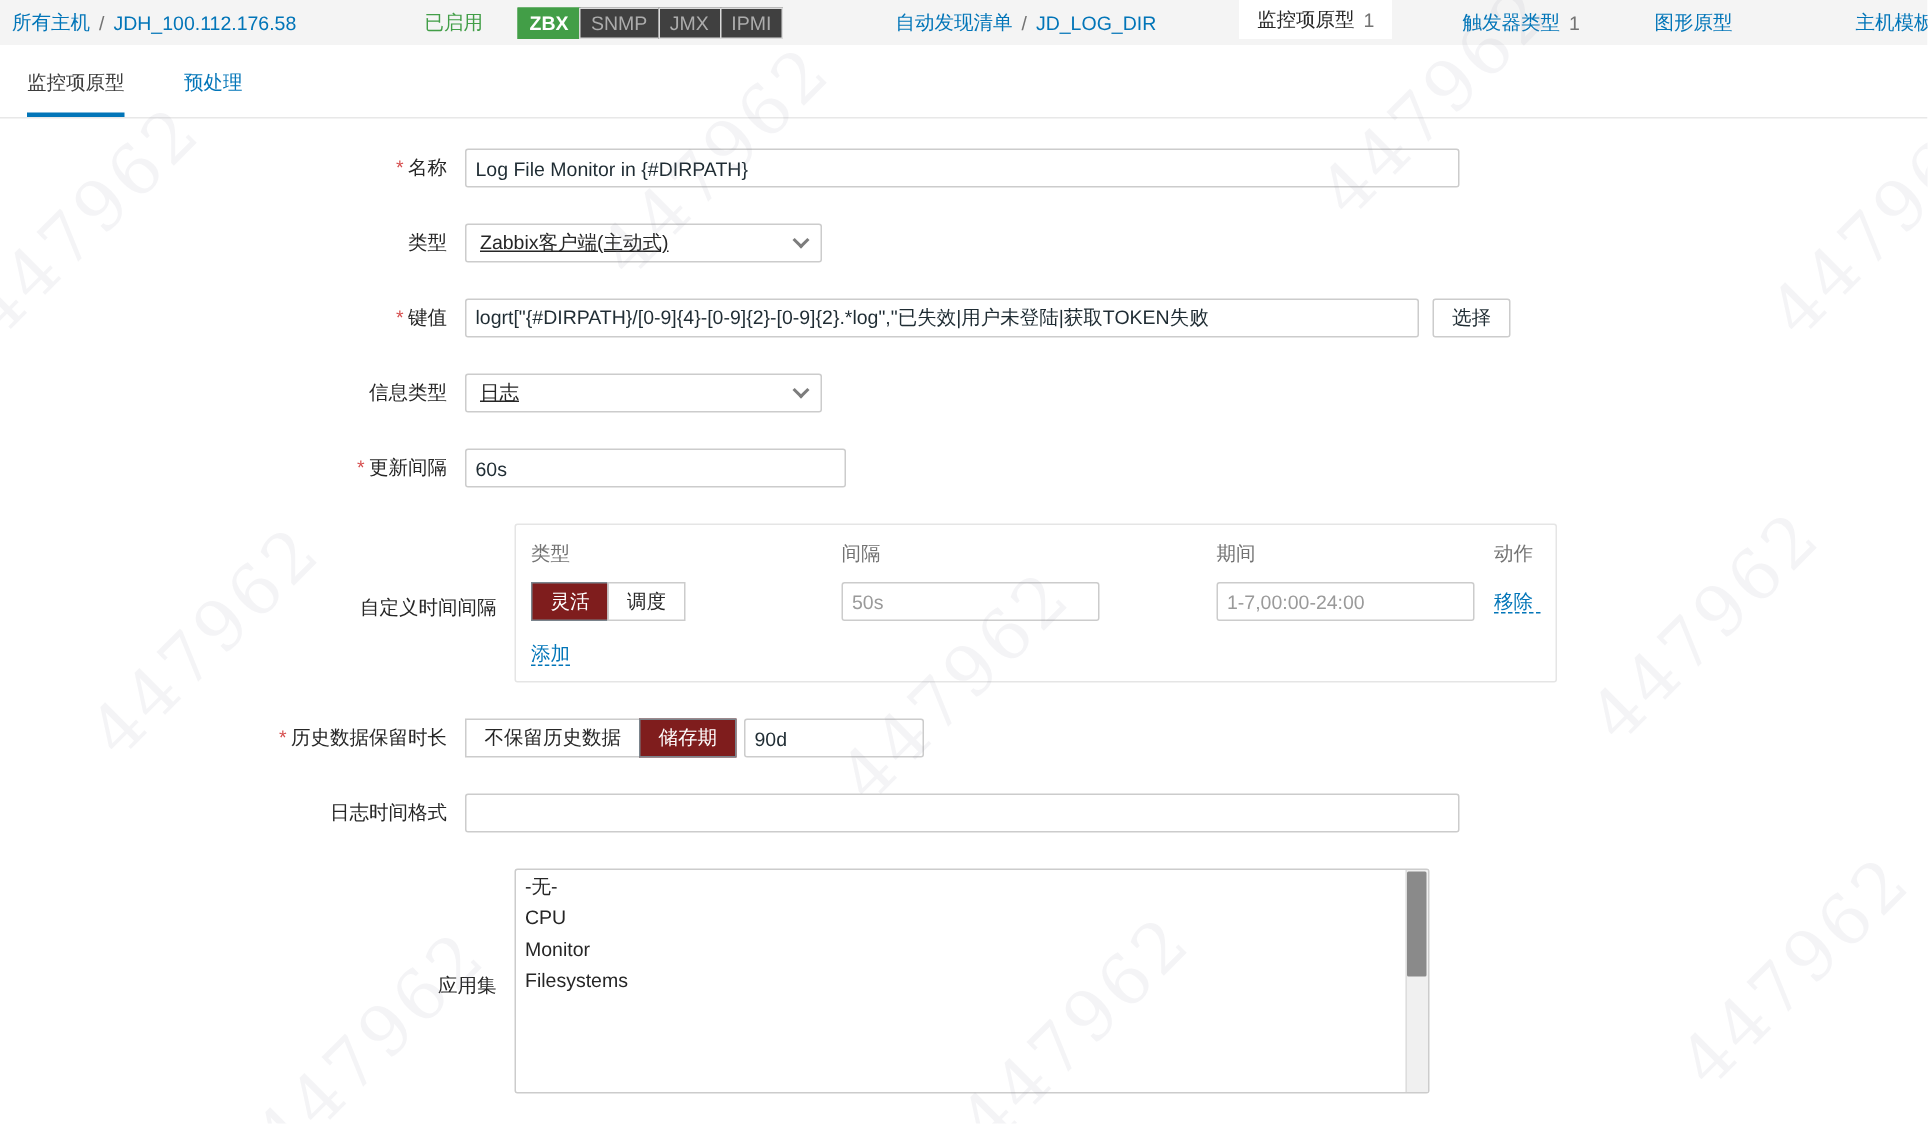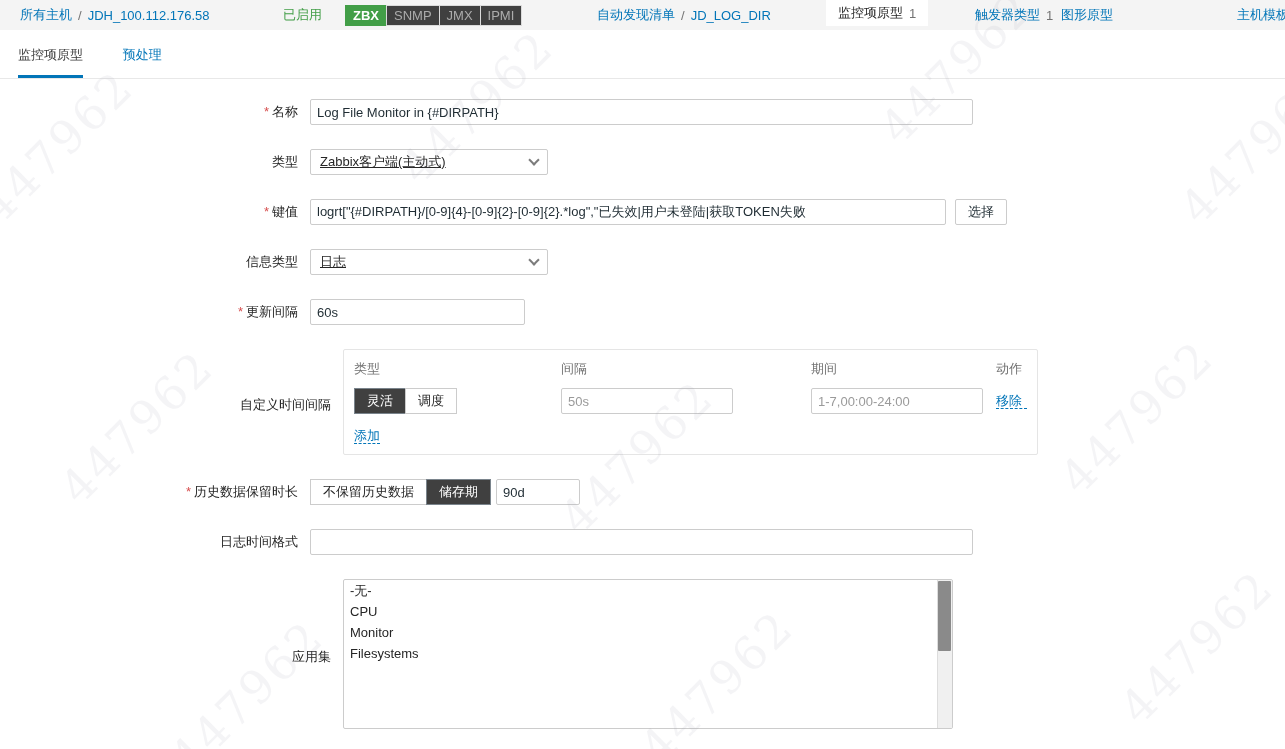--- a/index.html
+++ b/index.html
@@ -12,21 +12,21 @@
   
   .wm-layer { position:absolute; inset:0; pointer-events:none; z-index:10; }
   .wm {
     position:absolute; font-family:"DejaVu Serif",serif; font-size:46px;
     color:rgba(150,150,165,0.10); transform:rotate(-45deg); letter-spacing:3px;
     white-space:nowrap;
   }
   
   .topbar {
     position:relative; height:30px; background:#f4f4f4;
-    display:flex; align-items:center; padding-left:20px; white-space:nowrap;
+    display:flex; align-items:center; padding-left:8px; white-space:nowrap;
   }
   .link { color:#0275b8; text-decoration:none; cursor:pointer; }
   .sep { color:#737373; margin:0 6px; }
   .h-abs { position:absolute; top:0; height:100%; display:flex; align-items:center; }
   .status-on { color:#429e47; }
   .iface { border:1px solid #dbdbdb; color:#acacac; padding:2px 7px; background:#404040; }
   .iface + .iface { margin-left:-1px; }
   .iface.on { background:#429e47; border-color:#429e47; color:#fff; font-weight:bold; }
   .navpill { background:#fff; height:26px; display:flex; align-items:center; padding:0 12px; color:#262626; cursor:pointer; }
   .count { color:#737373; margin-left:6px; }
@@ -42,40 +42,40 @@
   .lbl { width:310px; flex:none; text-align:right; padding-right:12px; color:#262626; }
   .row.top .lbl { padding-top:5px; }
   .star { color:#d64e4e; margin-right:3px; }
   input.txt {
     height:26px; border:1px solid #ccc; border-radius:2px; padding:0 6px;
     font-family:inherit; font-size:13px; color:#1f2c33; background:#fff; outline:none;
   }
   input.txt::placeholder { color:#9a9a9a; }
   .w-name { width:663px; }
   .w-key  { width:636px; }
-  .w-upd  { width:215px; }
-  .w-90d  { width:84px; }
+  .w-upd  { width:254px; }
+  .w-90d  { width:120px; }
   .w-int  { width:172px; }
   .sel {
     height:26px; width:238px; border:1px solid #ccc; border-radius:2px; background:#fff;
     display:flex; align-items:center; justify-content:space-between; padding:0 9px; cursor:pointer;text-decoration:underline;
   }
   .chev { width:8px; height:8px; border-right:2px solid #7c7c7c; border-bottom:2px solid #7c7c7c;
           transform:rotate(45deg); margin-top:-4px; flex:none; }
   .btn {
     height:26px; margin-left:9px; padding:0 12px; background:#fff; border:1px solid #ccc;
     border-radius:2px; color:#1f2c33; font-size:13px; cursor:pointer; font-family:inherit;
   }
   .togglegrp { display:inline-flex; }
   .tgl {
     height:26px; display:flex; align-items:center; padding:0 12px; border:1px solid #ccc;
     background:#fff; color:#262626; cursor:pointer;
   }
   .tgl + .tgl { margin-left:-1px; }
-  .tgl.on { background:#404040; border-color:#7a848c; color:#fff; }
+  .tgl.on { background:#7f1d1d; border-color:#7a848c; color:#fff; }
   .dashlink { color:#0275b8; border-bottom:1px dashed #0275b8; cursor:pointer; display:inline-block; line-height:15px; }
   
   .box { width:695px; border:1px solid #e5e5e5; border-radius:2px; padding:10px; background:#fff; }
   .grid4 { display:grid; grid-template-columns:207px 250px 185px auto; align-items:center; }
   .ghead { color:#737373; padding-bottom:10px; }
   .addrow { margin-top:14px; }
   
   .greenwrap { border:3px solid #b4d5a4; border-radius:3px; padding:0; width:669px; }
   .greenwrap input { border:1px solid #ccc; width:100%; height:30px; }
   
@@ -124,21 +124,21 @@
   </span>
 
   <span class="h-abs navpill" style="left:826px">
     <span>监控项原型</span>
     <span class="count">1</span>
   </span>
   <span class="h-abs" style="left:975px">
     <span class="link">触发器类型</span>
     <span class="count">1</span>
   </span>
-  <span class="h-abs" style="left:1061px">
+  <span class="h-abs" style="left:1103px">
     <span class="link">图形原型</span>
   </span>
   <span class="h-abs" style="left:1237px">
     <span class="link">主机模板</span>
   </span>
 </div>
 
 <div class="tabs">
   <span class="tab active">监控项原型</span>
   <span class="tab inactive">预处理</span>

